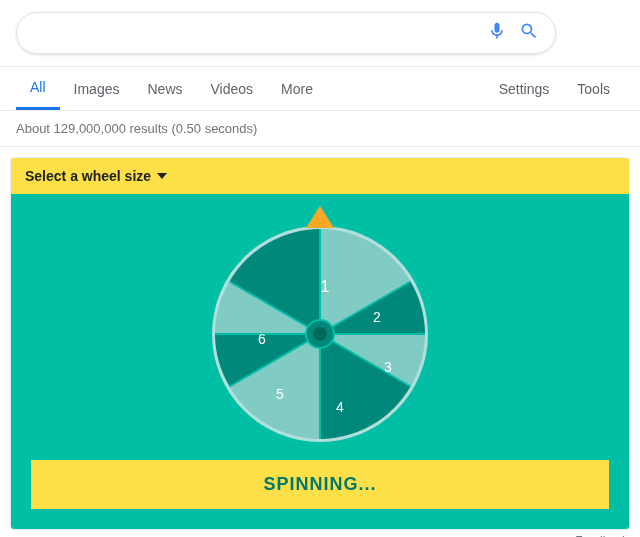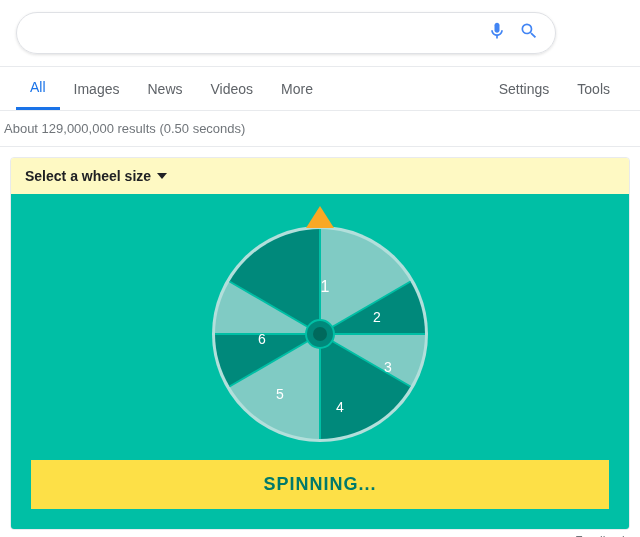--- a/index.html
+++ b/index.html
@@ -56,21 +56,21 @@
       color: #1a73e8;
       border-bottom: 3px solid #1a73e8;
     }
     .nav-right {
       margin-left: auto;
       display: flex;
     }
 
     
     .results-info {
-      padding: 10px 4px;
+      padding: 10px 16px;
       font-size: 13px;
       color: #70757a;
       border-bottom: 1px solid #e8eaed;
     }
 
     
     .widget-container {
       margin: 10px 10px 0 10px;
       border: 1px solid #e8eaed;
       border-radius: 4px;
@@ -80,21 +80,21 @@
     
     .wheel-size-selector {
       padding: 10px 14px;
       font-size: 14px;
       font-weight: bold;
       color: #202124;
       display: flex;
       align-items: center;
       gap: 6px;
       cursor: pointer;
-      background: #fef9c3;
+      background: #fde047;
     }
     .chevron-down {
       width: 0; height: 0;
       border-left: 5px solid transparent;
       border-right: 5px solid transparent;
       border-top: 6px solid #202124;
       display: inline-block;
     }
 
     

